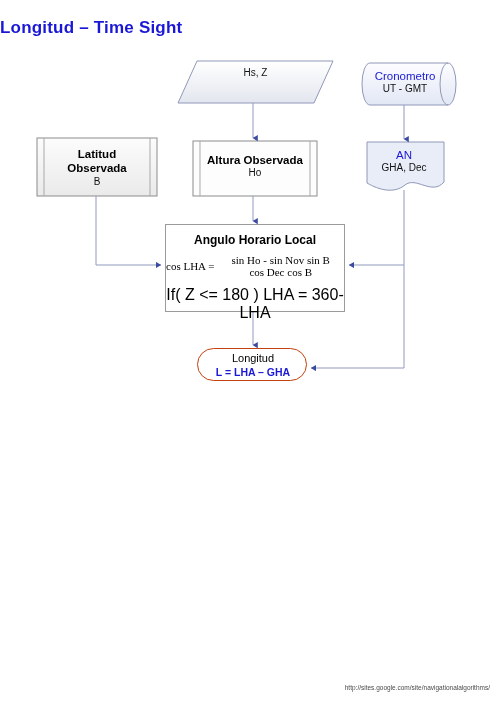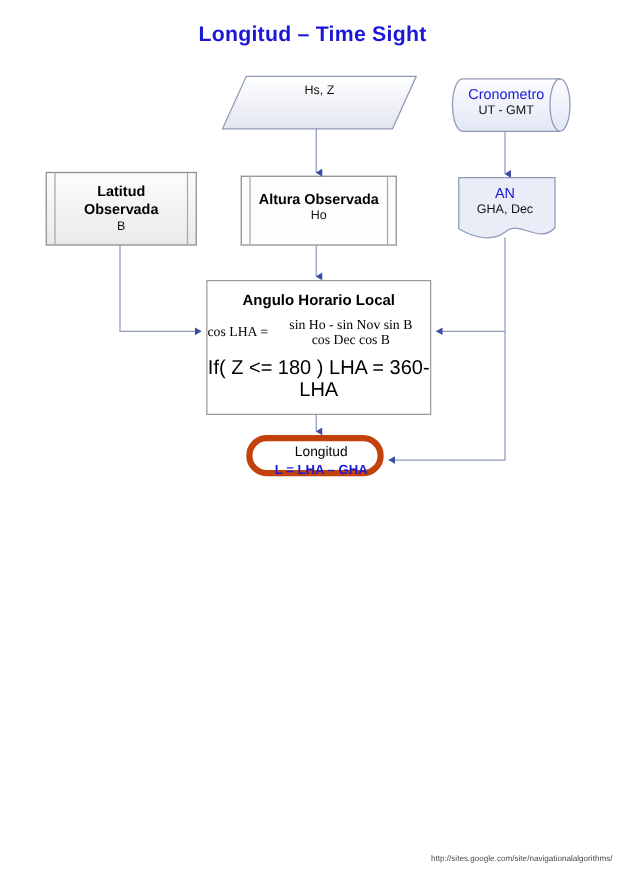--- a/index.html
+++ b/index.html
@@ -19,21 +19,20 @@
     left: 0; top: 0;
     width: 500px;
     height: 708px;
   }
   .abs { position: absolute; box-sizing: border-box; }
 
   
   #page-title {
     left: 0; top: 18px;
     width: 500px;
-    text-align: center;
     font-size: 17px;
     font-weight: bold;
     color: #1a18d6;
     letter-spacing: 0.2px;
   }
 
   
   .node-text {
     position: relative;
     z-index: 3;
@@ -74,21 +73,21 @@
   .pp-box .label {
     position: absolute; left: 0; width: 100%;
   }
   #node-latitud { left: 36px; top: 137px; width: 122px; height: 60px; }
   #node-latitud .label { top: 10px; }
   #node-altura  { left: 192px; top: 140px; width: 126px; height: 57px; padding-left: 18px; }
   #node-altura  .label { top: 13px; }
 
   
   #node-lha {
-    left: 165px; top: 224px; width: 180px; height: 108px;
+    left: 165px; top: 224px; width: 180px; height: 88px;
     border: 1px solid #9b9b9b;
     background: #ffffff;
   }
   #node-lha .title {
     margin-top: 8px; font-size: 12px; font-weight: bold; text-align: center; color:#000;
   }
   .formula-row {
     display: flex;
     align-items: center;
     justify-content: center;
@@ -102,21 +101,21 @@
   .frac .num { padding: 0 4px 1px 4px; white-space: nowrap; }
   .frac .bar { height: 1px; background: #000; }
   .frac .den { padding: 1px 4px 0 4px; white-space: nowrap; }
   #node-lha .cond {
     margin-top: 8px; text-align: center; font-size: 16px; color: #000;
   }
 
   
   #node-longitud {
     left: 197px; top: 348px; width: 110px; height: 33px;
-    border: 5px solid #c2410c;
+    border: 1px solid #c2410c;
     border-radius: 17px;
     background: #ffffff;
   }
   #node-longitud .label {
     position: absolute; left: 0; top: 3px; width: 110px;
   }
   #node-longitud .t-main { font-size: 11px; }
   #node-longitud .t-blue { font-size: 10.5px; font-weight: bold; }
 
   

